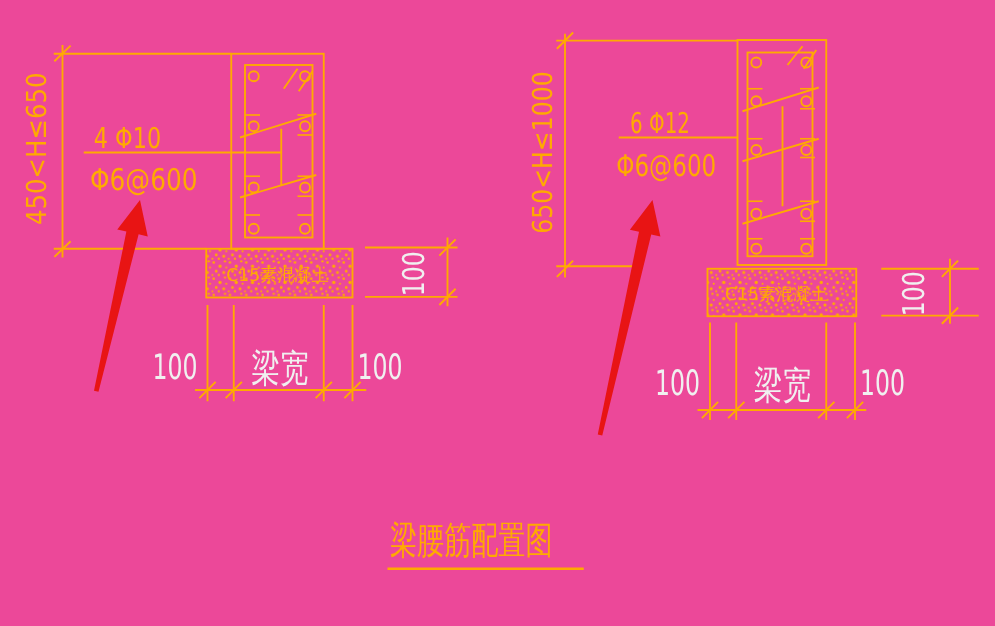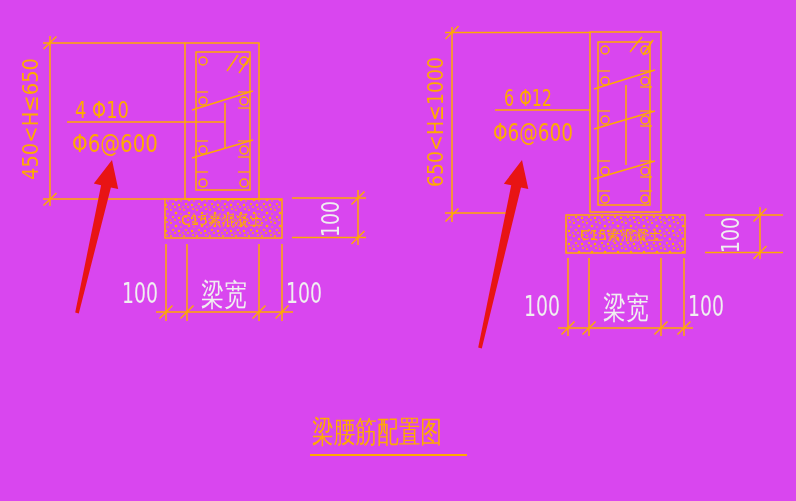--- a/index.html
+++ b/index.html
@@ -1,16 +1,16 @@
 <!DOCTYPE html>
 <html><head>
 <meta charset="utf-8">
 <style>
   html,body{margin:0;padding:0;background:#000;}
-  .canvas{position:relative;width:796px;height:501px;background:#d946ef;overflow:hidden;}
+  .canvas{position:relative;width:796px;height:501px;background:#ec4899;overflow:hidden;}
   svg{position:absolute;left:0;top:0;}
   text{font-family:"DejaVu Sans","Liberation Sans",sans-serif;}
   .t-orange{fill:#FFAA00;}
   .t-white{fill:#F0F0F0;}
 </style>
 </head>
 <body>
 
 <div class="canvas">
 <svg width="796" height="501" viewBox="0 0 796 501">

